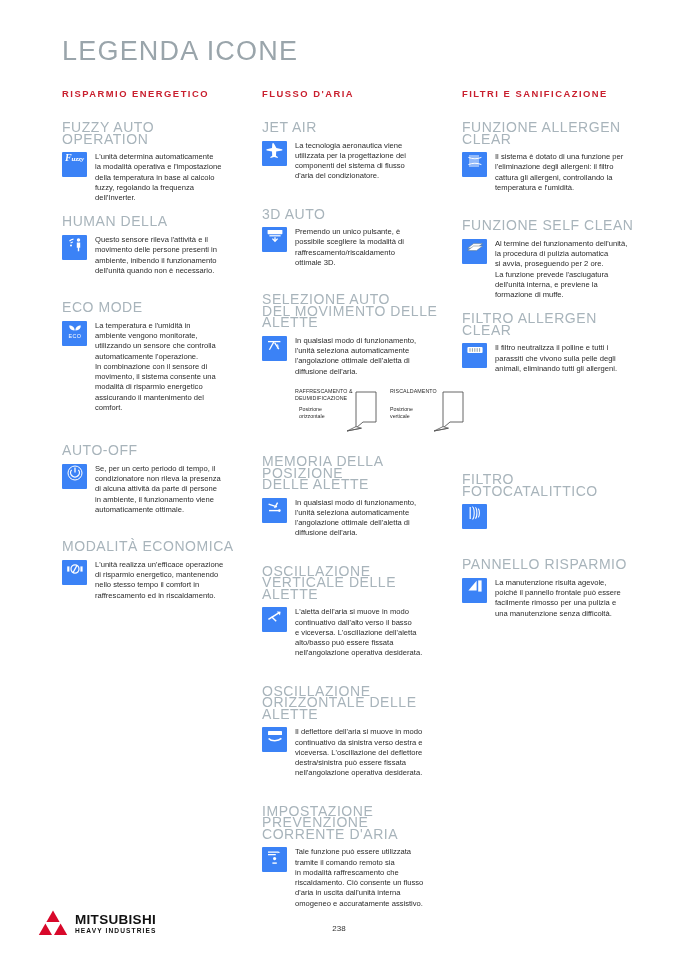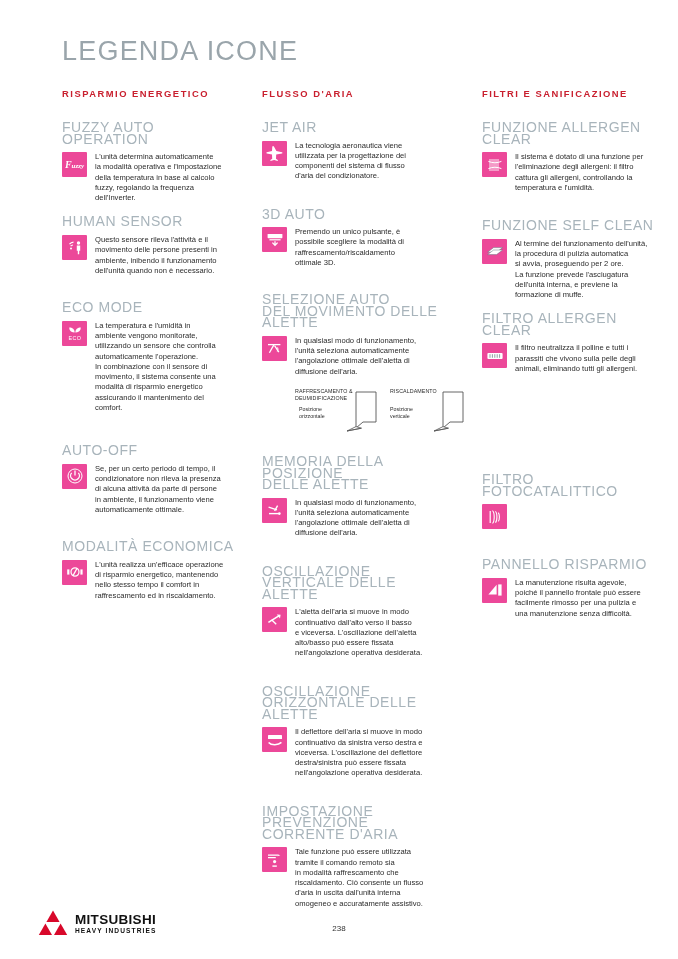--- a/index.html
+++ b/index.html
@@ -27,21 +27,21 @@
     position: absolute;
     left: 0; top: 88px;
     width: 678px;
   }
   .col {
     position: absolute;
     top: 0;
   }
   .col-1 { left: 62px;  width: 180px; }
   .col-2 { left: 262px; width: 180px; }
-  .col-3 { left: 482px; width: 180px; }
+  .col-3 { left: 462px; width: 180px; }
 
   .col-head {
     font-size: 9.4px;
     font-weight: bold;
     letter-spacing: 1.5px;
     color: #c9202f;
     margin-bottom: 23px;
     white-space: nowrap;
   }
   .entry { position: relative; margin-bottom: 13px; }
@@ -57,23 +57,23 @@
   .entry-text {
     font-size: 7.6px;
     line-height: 10.3px;
     color: #2b2b2b;
     white-space: pre-line;
   }
   .icon-box {
     position: absolute;
     left: 0; top: 0;
     width: 25px; height: 25px;
-    background: #ec4899;
+    background: #3b82f6;
     border-radius: 1px;
-    display: flex; align-items: center; justify-content: center;
+    display: flex; justify-content: center;
   }
   .icon-box svg { display: block; }
   .icon-fuzzy {
     color: #ffffff;
     font-size: 10px;
     font-style: italic;
     font-weight: bold;
     font-family: "Liberation Serif", serif;
   }
 
@@ -138,21 +138,21 @@
           </div>
           <div class="entry-text">L'unità determina automaticamente
 la modalità operativa e l'impostazione
 della temperatura in base al calcolo
 fuzzy, regolando la frequenza
 dell'Inverter.</div>
         </div>
       </div>
 
       <div class="entry">
-        <div class="entry-title">HUMAN SENSOR</div>
+        <div class="entry-title">HUMAN DELLA</div>
         <div class="entry-body">
           <div class="icon-box">
             <svg width="18" height="18" viewBox="0 0 18 18">
               <circle cx="12.5" cy="5" r="1.7" fill="#fff"></circle>
               <path d="M10.8 7.6h3.4v5.2h-1v3.4h-1.4v-3.4h-1z" fill="#fff"></path>
               <path d="M7.5 4.2a5.6 5.6 0 0 0-4 2" stroke="#fff" stroke-width="1.2" fill="none"></path>
               <path d="M7 7a3.3 3.3 0 0 0-2.4 1.2" stroke="#fff" stroke-width="1.2" fill="none"></path>
               <circle cx="5" cy="10.6" r="1" fill="#fff"></circle>
             </svg>
           </div>

